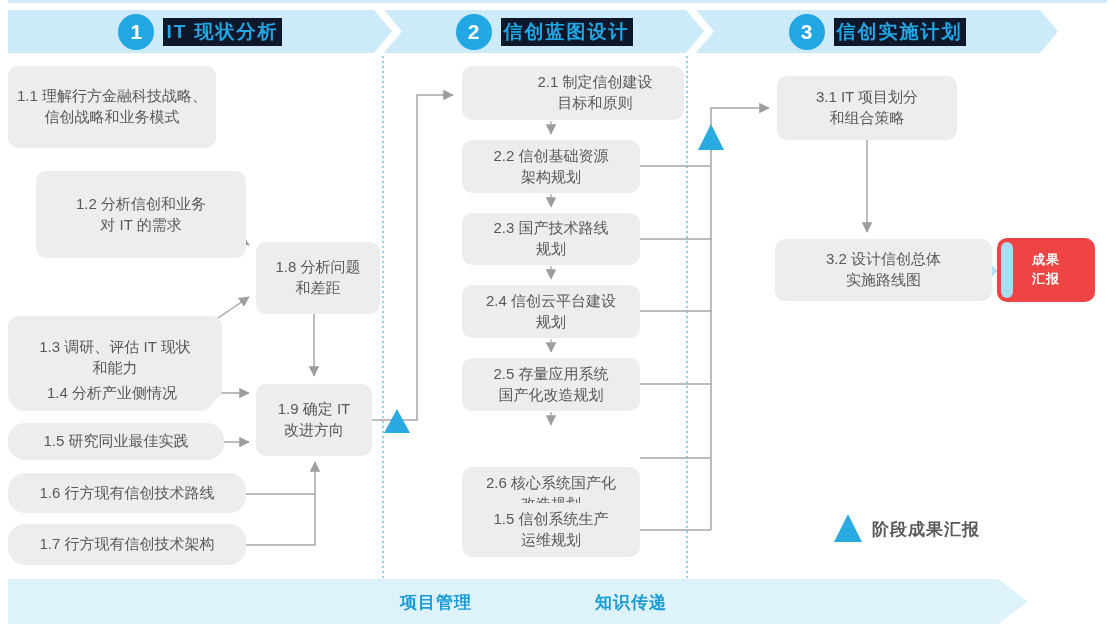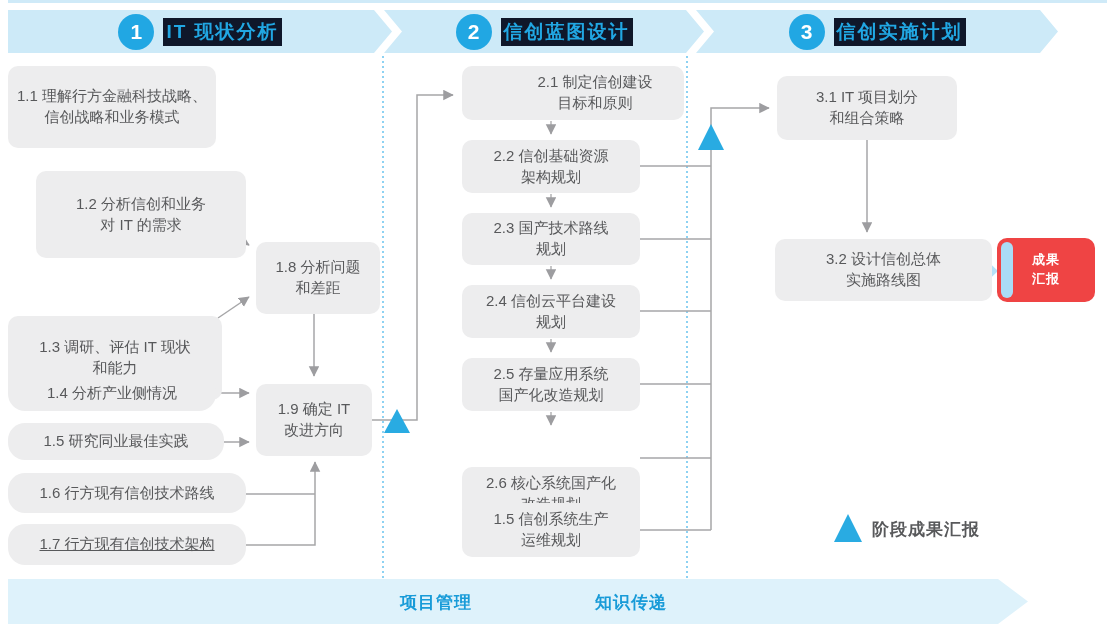--- a/index.html
+++ b/index.html
@@ -125,21 +125,21 @@
 
   <div class="node" style="left:8px;top:66px;width:208px;height:82px;">1.1 理解行方金融科技战略、
 信创战略和业务模式</div>
   <div class="node" style="left:8px;top:171px;width:210px;height:87px;margin-left:28px;">1.2 分析信创和业务
 对 IT 的需求</div>
   <div class="node" style="left:8px;top:276px;width:214px;height:84px;margin-top:40px;">1.3 调研、评估 IT 现状
 和能力</div>
   <div class="node pill" style="left:8px;top:376px;width:208px;height:35px;">1.4 分析产业侧情况</div>
   <div class="node pill" style="left:8px;top:423px;width:216px;height:37px;">1.5 研究同业最佳实践</div>
   <div class="node pill" style="left:8px;top:473px;width:238px;height:40px;">1.6 行方现有信创技术路线</div>
-  <div class="node pill" style="left:8px;top:524px;width:238px;height:41px;text-decoration:underline;">1.7 行方现有信创技术架构</div>
+  <div class="node pill" style="left:8px;top:524px;width:238px;height:41px;">1.7 行方现有信创技术架构</div>
   <div class="node" style="left:256px;top:234px;width:124px;height:72px;margin-top:8px;">1.8 分析问题
 和差距</div>
   <div class="node" style="left:256px;top:384px;width:116px;height:72px;">1.9 确定 IT
 改进方向</div>
 
   <div class="node" style="left:462px;top:66px;width:178px;height:54px;padding-left:44px;">2.1 制定信创建设
 目标和原则</div>
   <div class="node" style="left:462px;top:140px;width:178px;height:53px;">2.2 信创基础资源
 架构规划</div>
   <div class="node" style="left:462px;top:213px;width:178px;height:52px;">2.3 国产技术路线

